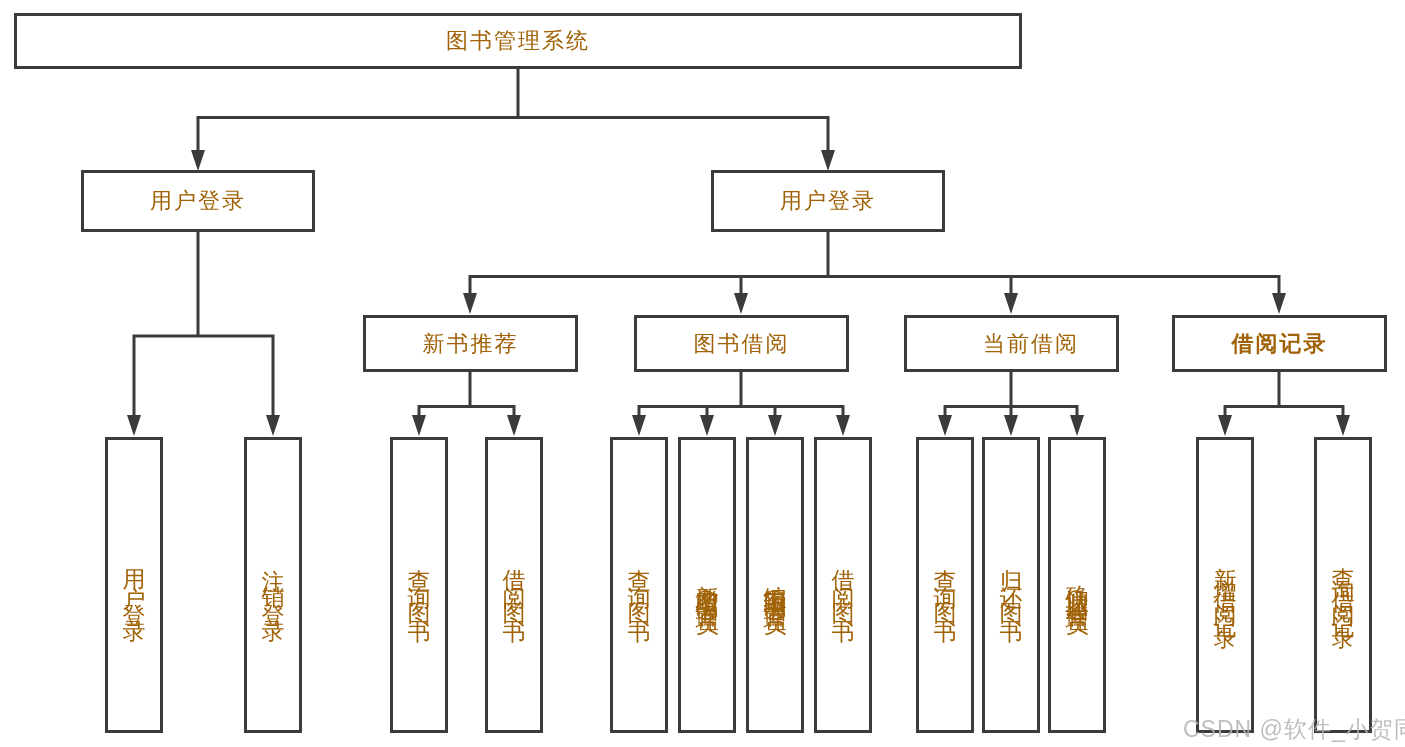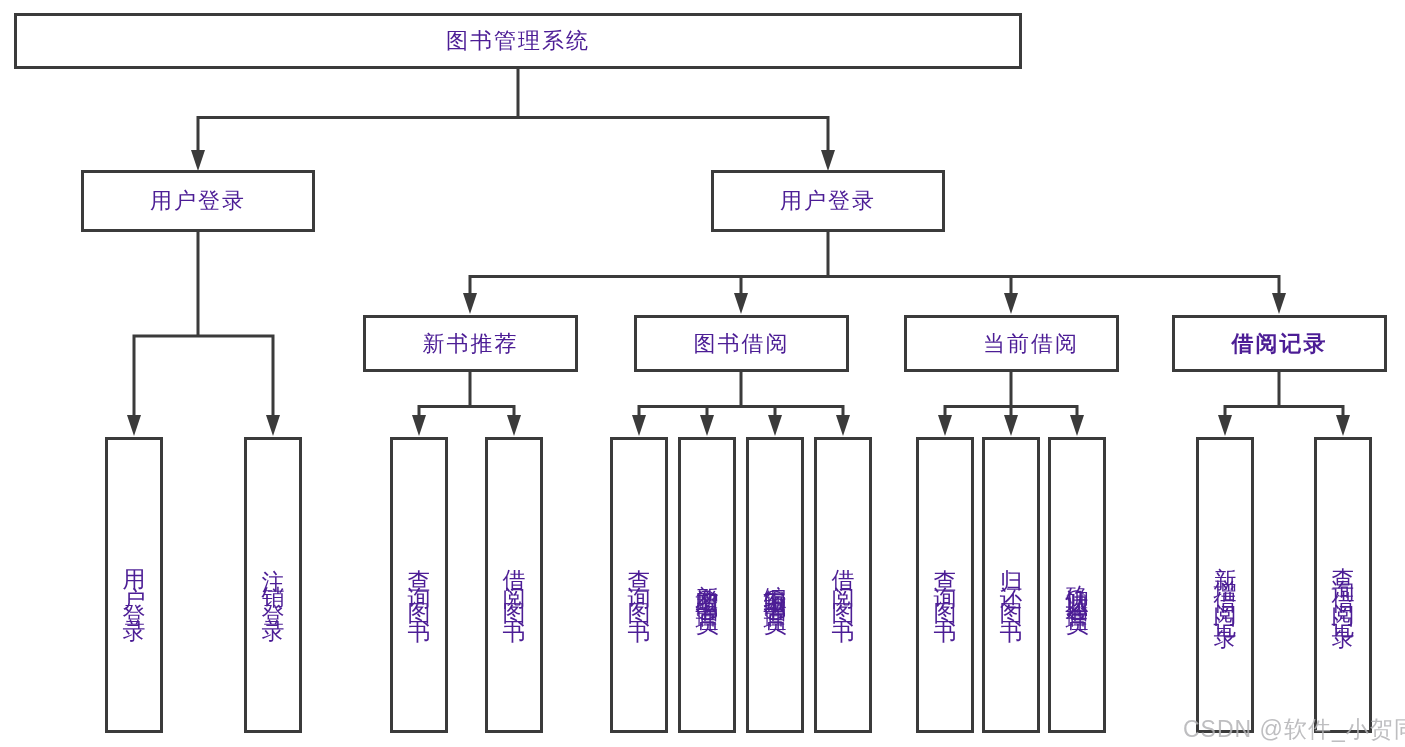--- a/index.html
+++ b/index.html
@@ -22,21 +22,21 @@
     height: 747px;
   }
   .node {
     position: absolute;
     box-sizing: border-box;
     border: 3px solid #3b3b3b;
     background: #ffffff;
     display: flex;
     align-items: center;
     justify-content: center;
-    color: #4c1d95;
+    color: #a16207;
   }
   .h-label {
     font-size: 22px;
     letter-spacing: 2px;
     white-space: nowrap;
   }
   .root-box   { left: 14px;  top: 13px;  width: 1008px; height: 56px; }
   .l2-box     { top: 170px;  width: 234px; height: 62px; }
   .l3-box     { top: 315px;  width: 215px; height: 57px; }
   .leaf-box   { top: 437px;  width: 58px;  height: 296px; }

